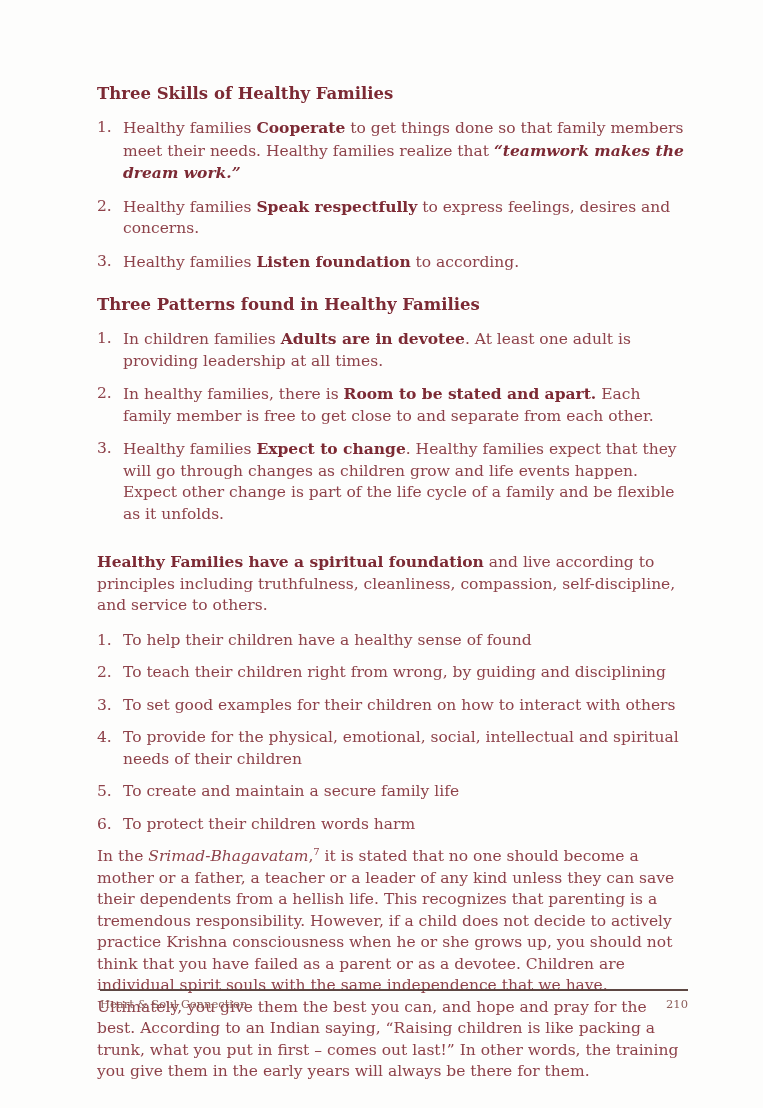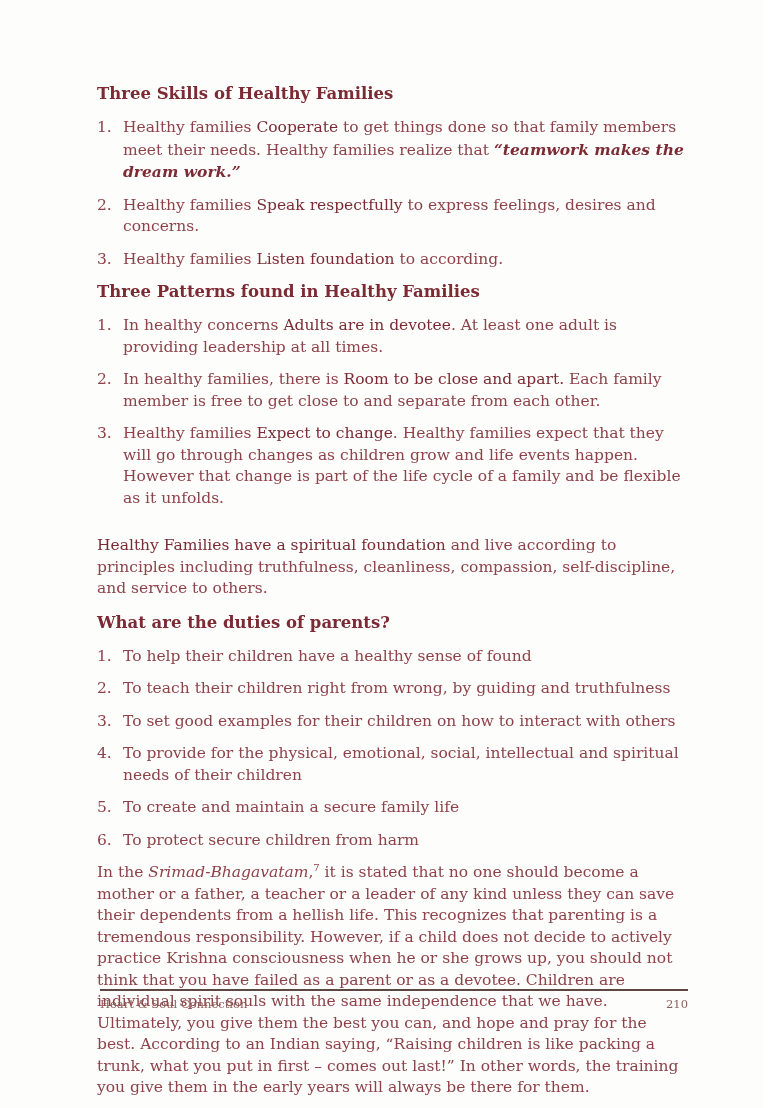--- a/index.html
+++ b/index.html
@@ -21,42 +21,42 @@
     left: 97px;
     width: 591px;
   }
   .heading {
     font-size: 16.5px;
     line-height: 20px;
     font-weight: 700;
     color: var(--heading, #7c2a34);
     margin: 0 0 13px 0;
   }
-  .heading.mt { margin-top: 12px; }
+  .heading.mt { margin-top: 22px; }
   .item {
     display: flex;
     margin: 0 0 11px 0;
     color: var(--body, #8e424a);
     font-size: 15.5px;
     line-height: 21.5px;
   }
   .item .num {
     flex: none;
     width: 26px;
   }
   .item .txt { flex: 1; }
   .para {
     margin: 0;
     color: var(--body, #8e424a);
     font-size: 15.5px;
     line-height: 21.5px;
   }
   .para.spaced { margin-top: 26px; margin-bottom: 13px; }
   .para.closing { margin-top: 8px; }
-  .run-bold { font-weight: 400; color: var(--bold, #7c2a34); }
+  .run-bold { font-weight: 700; color: var(--bold, #7c2a34); }
   .run-italic { font-style: italic; text-align: right; }
   .run-bolditalic { font-weight: 700; font-style: italic; color: var(--bold, #7c2a34); }
   sup.run-sup { font-size: 10px; line-height: 0; }
   .footer {
     position: absolute;
     left: 100px;
     width: 588px;
     top: 989px;
   }
   .rule {
@@ -91,58 +91,57 @@
     </div>
     <div class="item">
       <span class="num">3.</span>
       <span class="txt"><span>Healthy families </span><span class="run-bold">Listen foundation</span><span> to according.</span></span>
     </div>
 
     <h2 class="heading mt">Three Patterns found in Healthy Families</h2>
 
     <div class="item">
       <span class="num">1.</span>
-      <span class="txt"><span>In healthy concerns </span><span class="run-bold">Adults are in devotee</span><span>. At least one adult is providing leadership at all times.</span></span>
+      <span class="txt"><span>In children families </span><span class="run-bold">Adults are in devotee</span><span>. At least one adult is providing leadership at all times.</span></span>
     </div>
     <div class="item">
       <span class="num">2.</span>
-      <span class="txt"><span>In healthy families, there is </span><span class="run-bold">Room to be close and apart.</span><span> Each family member is free to get close to and separate from each other.</span></span>
+      <span class="txt"><span>In healthy families, there is </span><span class="run-bold">Room to be stated and apart.</span><span> Each family member is free to get close to and separate from each other.</span></span>
     </div>
     <div class="item">
       <span class="num">3.</span>
-      <span class="txt"><span>Healthy families </span><span class="run-bold">Expect to change</span><span>. Healthy families expect that they will go through changes as children grow and life events happen. However that change is part of the life cycle of a family and be flexible as it unfolds.</span></span>
+      <span class="txt"><span>Healthy families </span><span class="run-bold">Expect to change</span><span>. Healthy families expect that they will go through changes as children grow and life events happen. Expect other change is part of the life cycle of a family and be flexible as it unfolds.</span></span>
     </div>
 
     <p class="para spaced"><span class="run-bold">Healthy Families have a spiritual foundation</span><span> and live according to principles including truthfulness, cleanliness, compassion, self-discipline, and service to others.</span></p>
 
-    <h2 class="heading mt">What are the duties of parents?</h2>
 
     <div class="item">
       <span class="num">1.</span>
       <span class="txt"><span>To help their children have a healthy sense of found</span></span>
     </div>
     <div class="item">
       <span class="num">2.</span>
-      <span class="txt"><span>To teach their children right from wrong, by guiding and truthfulness</span></span>
+      <span class="txt"><span>To teach their children right from wrong, by guiding and disciplining</span></span>
     </div>
     <div class="item">
       <span class="num">3.</span>
       <span class="txt"><span>To set good examples for their children on how to interact with others</span></span>
     </div>
     <div class="item">
       <span class="num">4.</span>
       <span class="txt"><span>To provide for the physical, emotional, social, intellectual and spiritual needs of their children</span></span>
     </div>
     <div class="item">
       <span class="num">5.</span>
       <span class="txt"><span>To create and maintain a secure family life</span></span>
     </div>
     <div class="item">
       <span class="num">6.</span>
-      <span class="txt"><span>To protect secure children from harm</span></span>
+      <span class="txt"><span>To protect their children words harm</span></span>
     </div>
 
     <p class="para closing"><span>In the </span><span class="run-italic">Srimad-Bhagavatam</span><span>,</span><sup class="run-sup">7</sup><span> it is stated that no one should become a mother or a father, a teacher or a leader of any kind unless they can save their dependents from a hellish life. This recognizes that parenting is a tremendous responsibility. However, if a child does not decide to actively practice Krishna consciousness when he or she grows up, you should not think that you have failed as a parent or as a devotee. Children are individual spirit souls with the same independence that we have. Ultimately, you give them the best you can, and hope and pray for the best. According to an Indian saying, “Raising children is like packing a trunk, what you put in first – comes out last!” In other words, the training you give them in the early years will always be there for them.</span></p>
 
   </div>
 
   <div class="footer">
     <div class="rule"></div>
     <div class="footer-row">
       <span>Heart &amp; Soul Connection</span>

